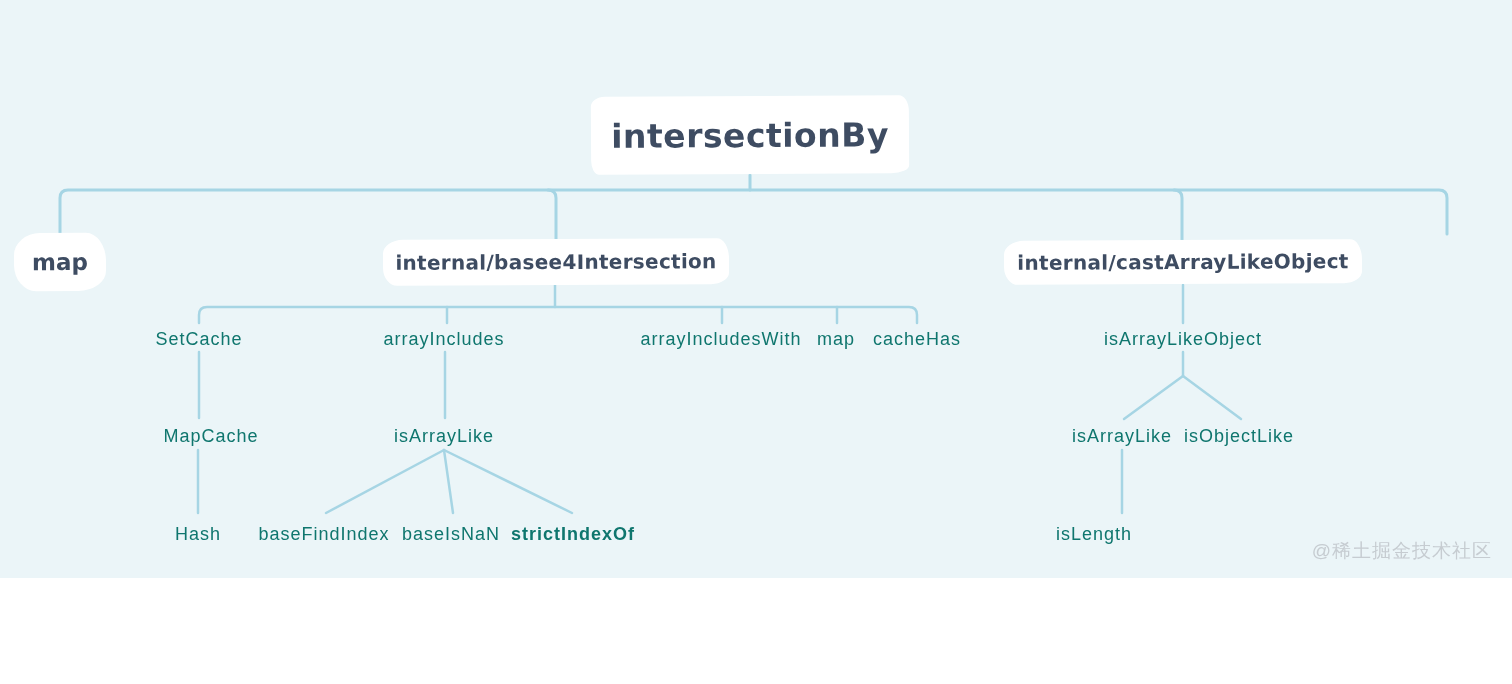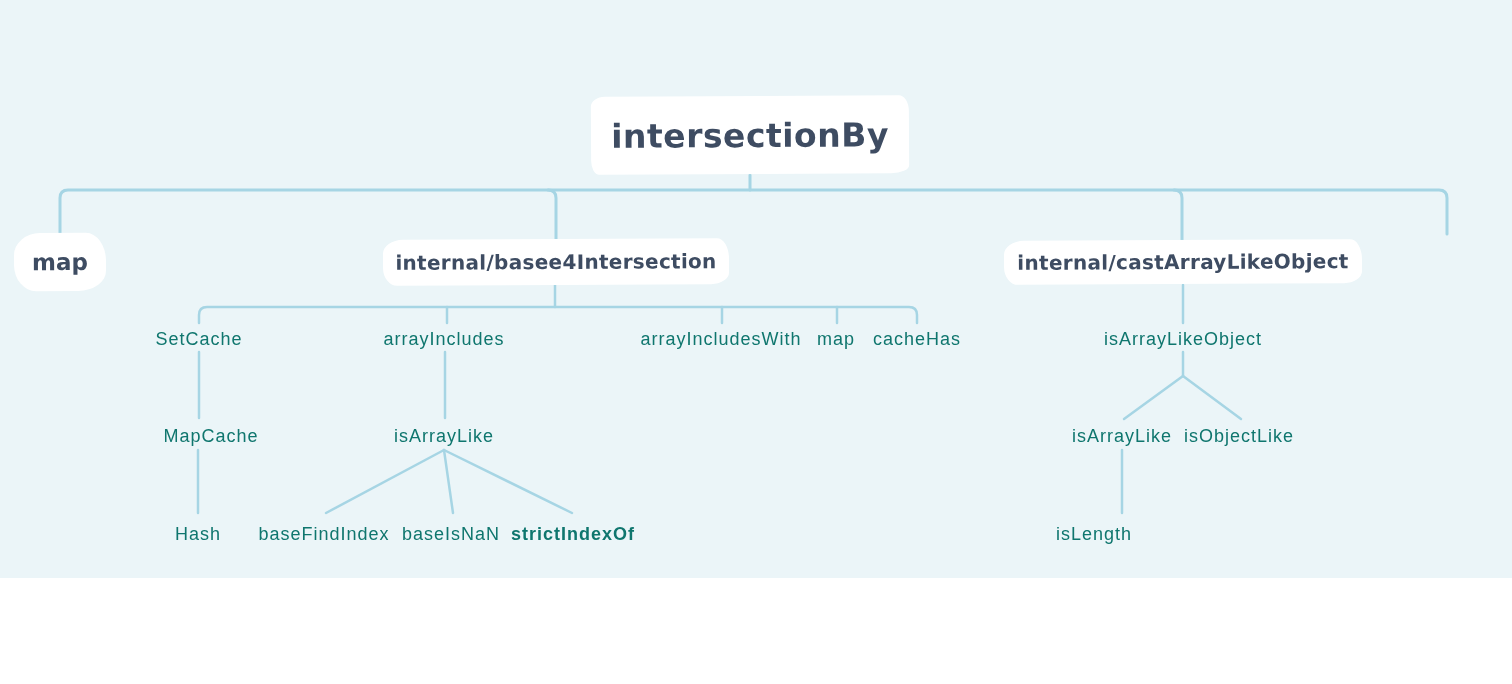--- a/index.html
+++ b/index.html
@@ -133,14 +133,15 @@
   <div class="label" style="left:444px; top:426px;">isArrayLike</div>
   <div class="label" style="left:1122px; top:426px;">isArrayLike</div>
   <div class="label" style="left:1239px; top:426px;">isObjectLike</div>
 
   <div class="label" style="left:198px; top:524px;">Hash</div>
   <div class="label" style="left:324px; top:524px;">baseFindIndex</div>
   <div class="label" style="left:451px; top:524px;">baseIsNaN</div>
   <div class="label" style="left:573px; top:524px;font-weight:bold;">strictIndexOf</div>
   <div class="label" style="left:1094px; top:524px;">isLength</div>
 
+  <div class="watermark">@稀土掘金技术社区</div>
 
 </div>
 
 </body></html>

